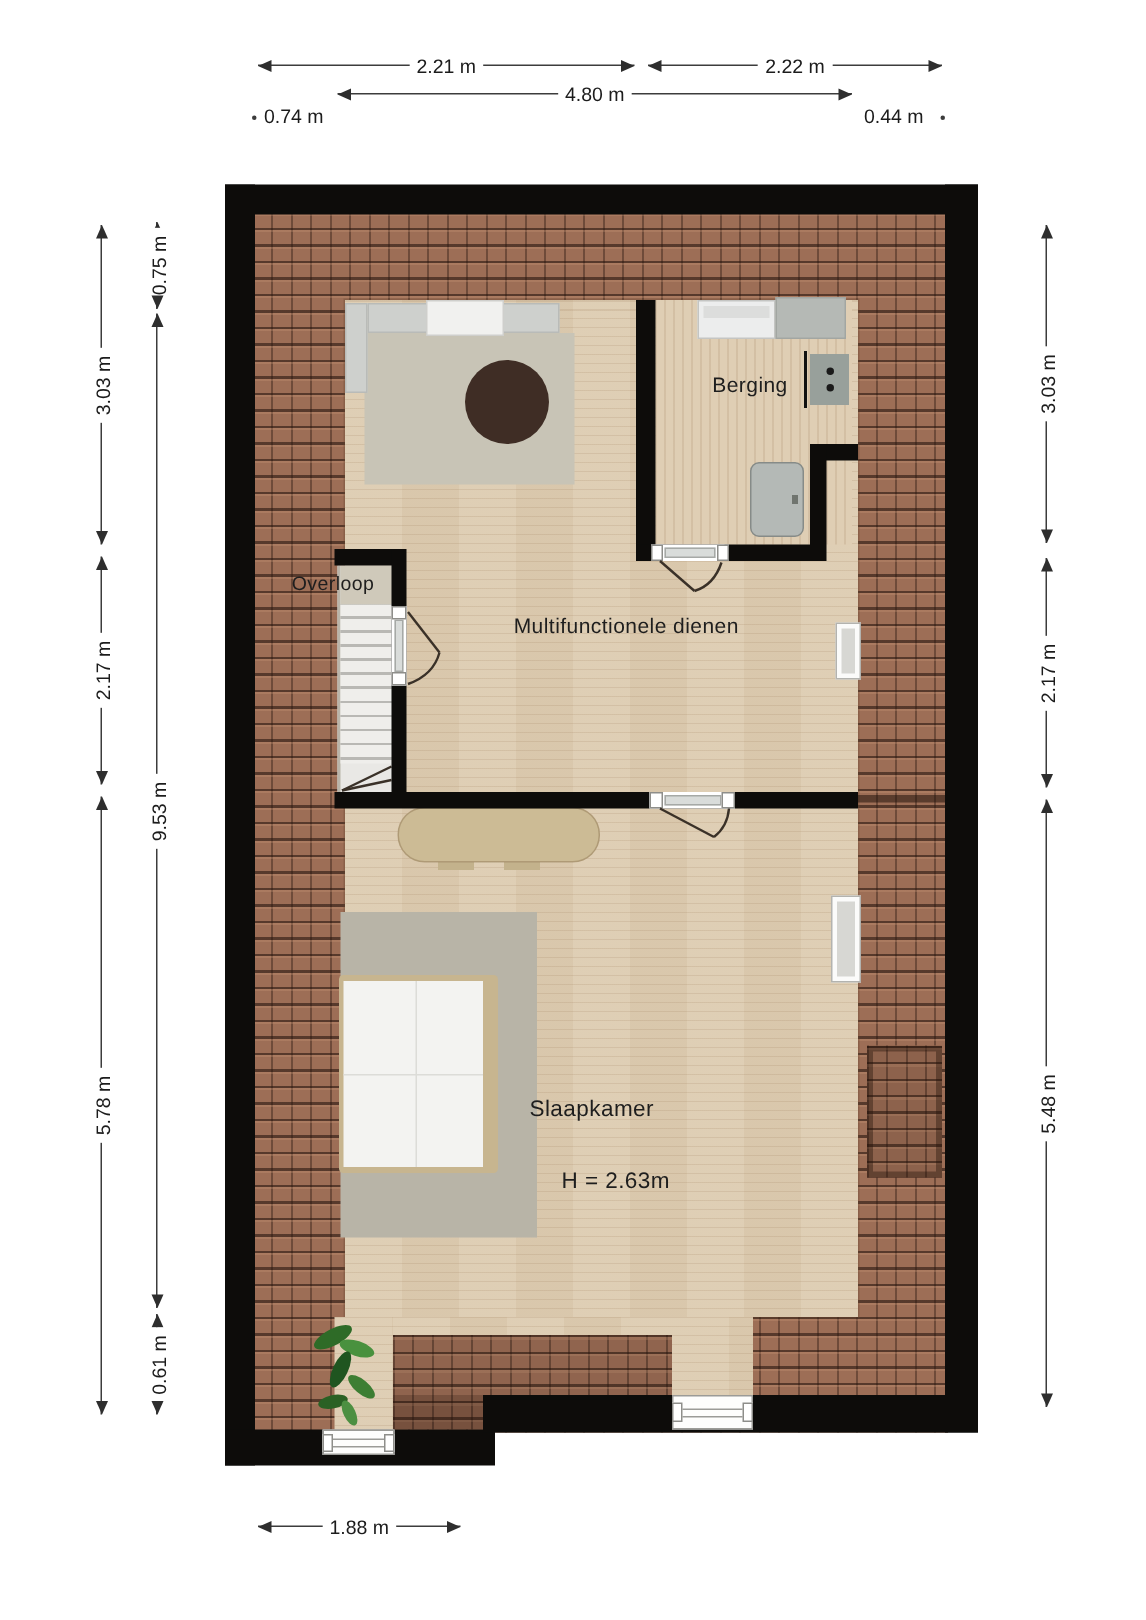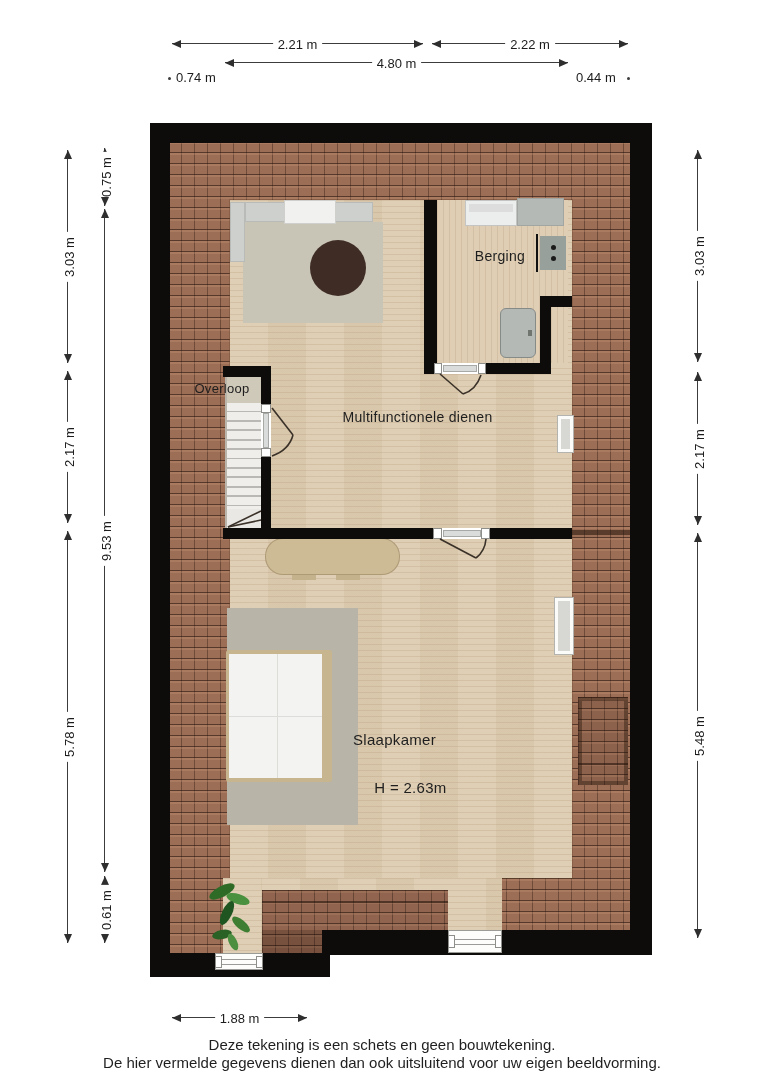--- a/index.html
+++ b/index.html
@@ -226,16 +226,14 @@
     <div class="leafel" style="left:12px;top:52px;width:20px;height:9px;background:#2a6124;transform:rotate(-12deg);"></div>
     <div class="leafel" style="left:24px;top:60px;width:18px;height:8px;background:#4c8f41;transform:rotate(65deg);"></div>
     </div>
 
   <div class="room-label" style="left:455px;top:248px;width:90px;font-size:14px;">Berging</div>
   <div class="room-label" style="left:187px;top:381px;width:70px;font-size:13px;">Overloop</div>
   <div class="room-label" style="left:330px;top:409px;width:175px;font-size:14px;">Multifunctionele dienen</div>
   <div class="room-label" style="left:337px;top:731px;width:115px;font-size:15px;">Slaapkamer</div>
   <div class="room-label" style="left:353px;top:747px;width:115px;font-size:15px;margin-top:32px;">H = 2.63m</div>
 
-  <div class="footer-line" style="top:1036px;">Deze tekening is een schets en geen bouwtekening.</div>
-  <div class="footer-line" style="top:1054px;">De hier vermelde gegevens dienen dan ook uitsluitend voor uw eigen beeldvorming.</div>
 
 </div>
 
 </body></html>

